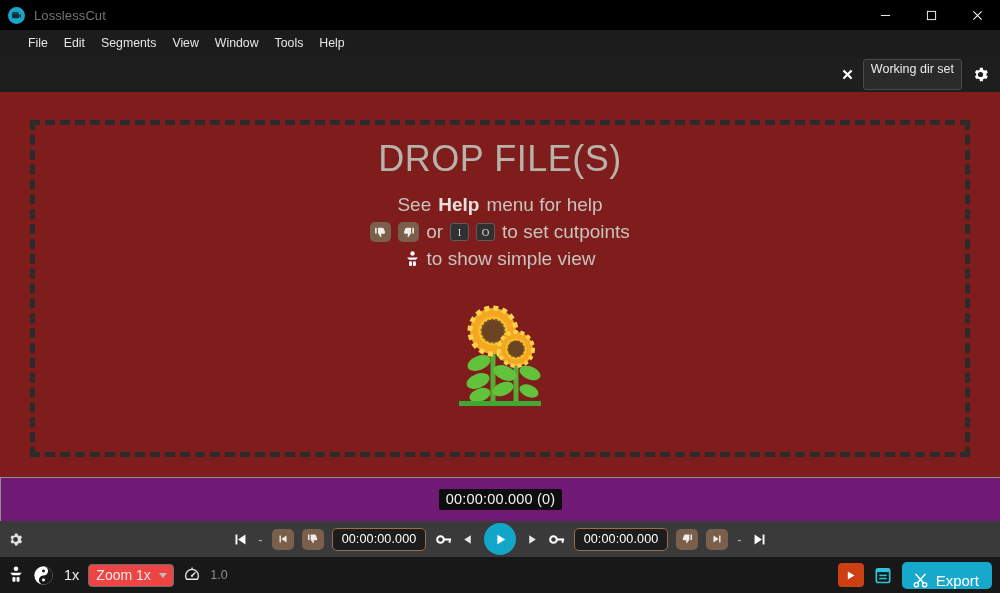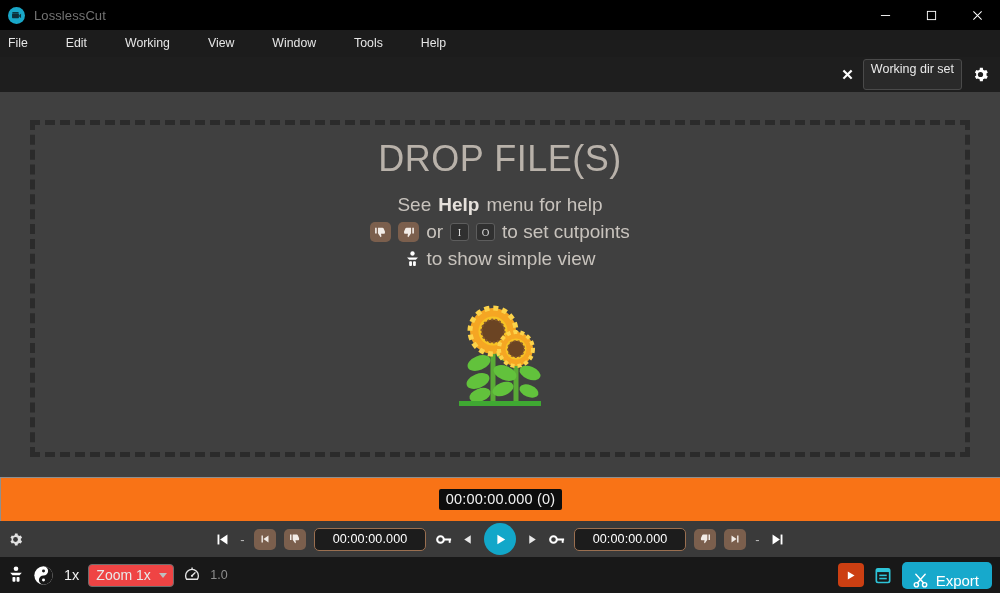--- a/index.html
+++ b/index.html
@@ -27,41 +27,41 @@
   .titlebar .app-title { font-size: 13px; color: #737373; letter-spacing: .1px; }
   .titlebar .spacer { flex: 1 1 auto; }
   .winbtn {
     width: 46px; height: 30px; display: flex; align-items: center; justify-content: center;
     color: #ffffff;
   }
 
   
   .menubar {
     height: 27px; background: #1c1c1c; display: flex; align-items: center;
-    padding-left: 0; flex: 0 0 27px; border-bottom: 1px solid #1c1c1c; gap: 22px;
+    padding-left: 20px; flex: 0 0 27px; border-bottom: 1px solid #1c1c1c;
   }
   .menuitem {
     font-size: 12.3px; color: #e6e6e6; padding: 4px 8px; border-radius: 2px;
     line-height: 1;
   }
 
   
   .topbar {
     height: 35px; background: #1e1e1e; display: flex; align-items: center;
     justify-content: flex-end; padding-right: 10px; gap: 9px; flex: 0 0 35px;
   }
   .topbar .x-icon { color: #fff; font-size: 15px; line-height: 1; font-weight: 600; }
   .wdir-btn {
     border: 1px solid #4a4a4a; border-radius: 3px; background: #2a2a2a;
     color: #eaeaea; font-size: 12.5px; padding: 3px 7px 12px; line-height: 1.1;
   }
 
   
   .mainarea {
-    flex: 1 1 auto; background: #404040; position: relative;
+    flex: 1 1 auto; background: #7f1d1d; position: relative;
     display: flex; align-items: center; justify-content: center;
   }
   .dropzone {
     position: absolute; left: 30px; right: 30px; top: 28px; bottom: 20px;
     border: 5px dashed #2b2b2b;
   }
   .dropcontent {
     position: relative; z-index: 2; display: flex; flex-direction: column;
     align-items: center; margin-top: -18px;
   }
@@ -81,21 +81,21 @@
     font-size: 10.5px; color: #dcdcdc; font-family: "Liberation Serif", serif;
   }
   .thumbchip {
     display: inline-flex; align-items: center; justify-content: center;
     width: 21px; height: 20px; border-radius: 5px; background: #7b5f4d;
   }
   .sunflowers { margin-top: 30px; }
 
   
   .timeline {
-    flex: 0 0 44px; height: 44px; background: #f97316;
+    flex: 0 0 44px; height: 44px; background: #701a75;
     border-top: 1px solid #8f8f8f; border-left: 1px solid #8f8f8f;
     display: flex; align-items: center; justify-content: center;
     position: relative;
   }
   .tl-time {
     background: #0d0d0d; color: #f2f2f2; font-size: 14.5px;
     padding: 2px 7px 3px; border-radius: 2px; letter-spacing: .2px;
   }
 
   
@@ -110,21 +110,21 @@
   }
   .dash { color: #bdbdbd; font-size: 13px; width: 7px; text-align: center; }
   .sqbtn {
     width: 22px; height: 21px; border-radius: 5px; background: #7b5f4d;
     display: flex; align-items: center; justify-content: center;
   }
   .tc-input {
     border: 1px solid #9a6f50; border-radius: 5px; background: #1c1c1c;
     color: #ffffff; font-size: 12.6px; padding: 3px 7px 4px;
     font-family: "Liberation Sans", sans-serif; letter-spacing: .1px;
-    line-height: 1; outline: none; width: 112px; text-align: center;
+    line-height: 1; outline: none; width: 94px; text-align: center;
   }
   .playbtn {
     width: 32px; height: 32px; border-radius: 50%; background: #12a7c9;
     display: flex; align-items: center; justify-content: center;
     margin: 0 2px;
   }
   .icon-btn { display: flex; align-items: center; justify-content: center; }
 
   
   .bottombar {
@@ -185,21 +185,21 @@
     <div class="winbtn close">
       <svg width="11" height="11" viewBox="0 0 12 12">
         <path d="M1.5 1.5 L10.5 10.5 M10.5 1.5 L1.5 10.5" stroke="#ffffff" stroke-width="1.1"></path>
       </svg>
     </div>
   </div>
 
   <div class="menubar">
     <div class="menuitem">File</div>
     <div class="menuitem">Edit</div>
-    <div class="menuitem">Working</div>
+    <div class="menuitem">Segments</div>
     <div class="menuitem">View</div>
     <div class="menuitem">Window</div>
     <div class="menuitem">Tools</div>
     <div class="menuitem">Help</div>
   </div>
 
   <div class="topbar">
     <div class="x-icon">✕</div>
     <div class="wdir-btn">Working dir set</div>
     <div class="icon-btn">

